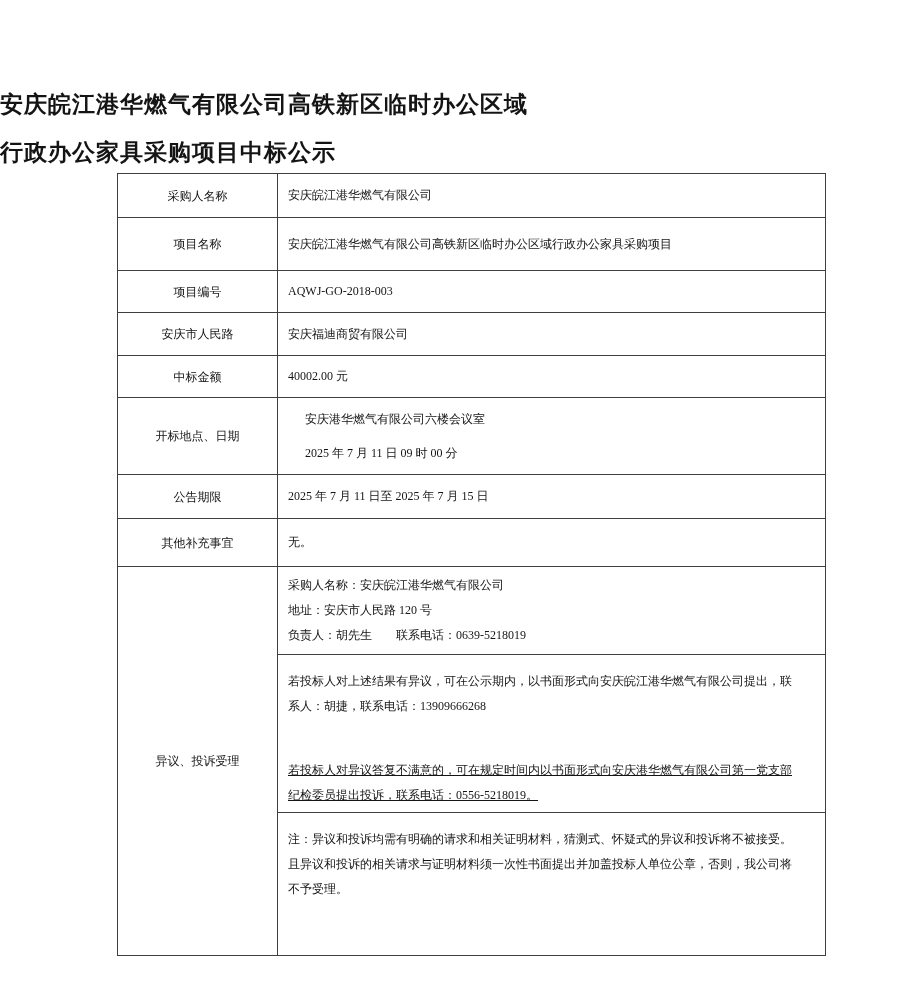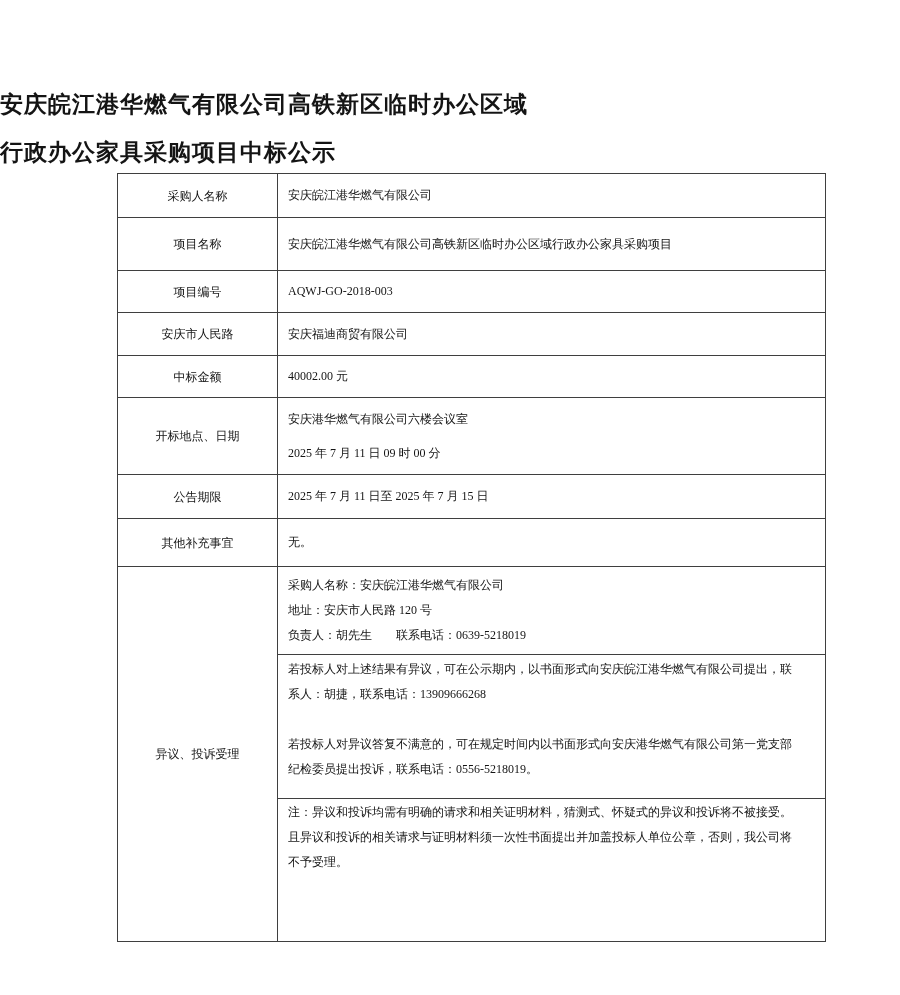--- a/index.html
+++ b/index.html
@@ -58,36 +58,36 @@
     vertical-align: middle;
     padding: 4px 28px 4px 10px;
     line-height: 25px;
   }
   td.value-cell.center {
     text-align: left;
     padding: 4px 10px;
   }
   td.value-cell.top {
     vertical-align: top;
-    padding-top: 2px;
+    padding-top: 14px;
   }
-  .wide-lines .cell-line { line-height: 34px; }
-  .para + .para { margin-top: 25px; }
+  .wide-lines .cell-line { line-height: 34px; margin-left: 17px; }
+  .para + .para { margin-top: 39px; text-decoration: underline; }
 
   tr.r1 { height: 44px; }
   tr.r2 { height: 53px; }
   tr.r3 { height: 42px; margin-top: 11px; }
   tr.r4 { height: 43px; }
   tr.r5 { height: 42px; }
   tr.r6 { height: 71px; }
   tr.r7 { height: 44px; font-family: Liberation Serif, serif; }
   tr.r8 { height: 48px; }
   tr.sub1 { height: 88px; }
   tr.sub2 { height: 144px; }
-  tr.sub3 { height: 143px; font-family: Liberation Mono, monospace; }
+  tr.sub3 { height: 143px; }
 </style>
 </head>
 <body>
 
 <div class="page">
 
   <h1 class="doc-title">
     <span class="t-line">安庆皖江港华燃气有限公司高铁新区临时办公区域</span>
     <span class="t-line">行政办公家具采购项目中标公示</span>
   </h1>

